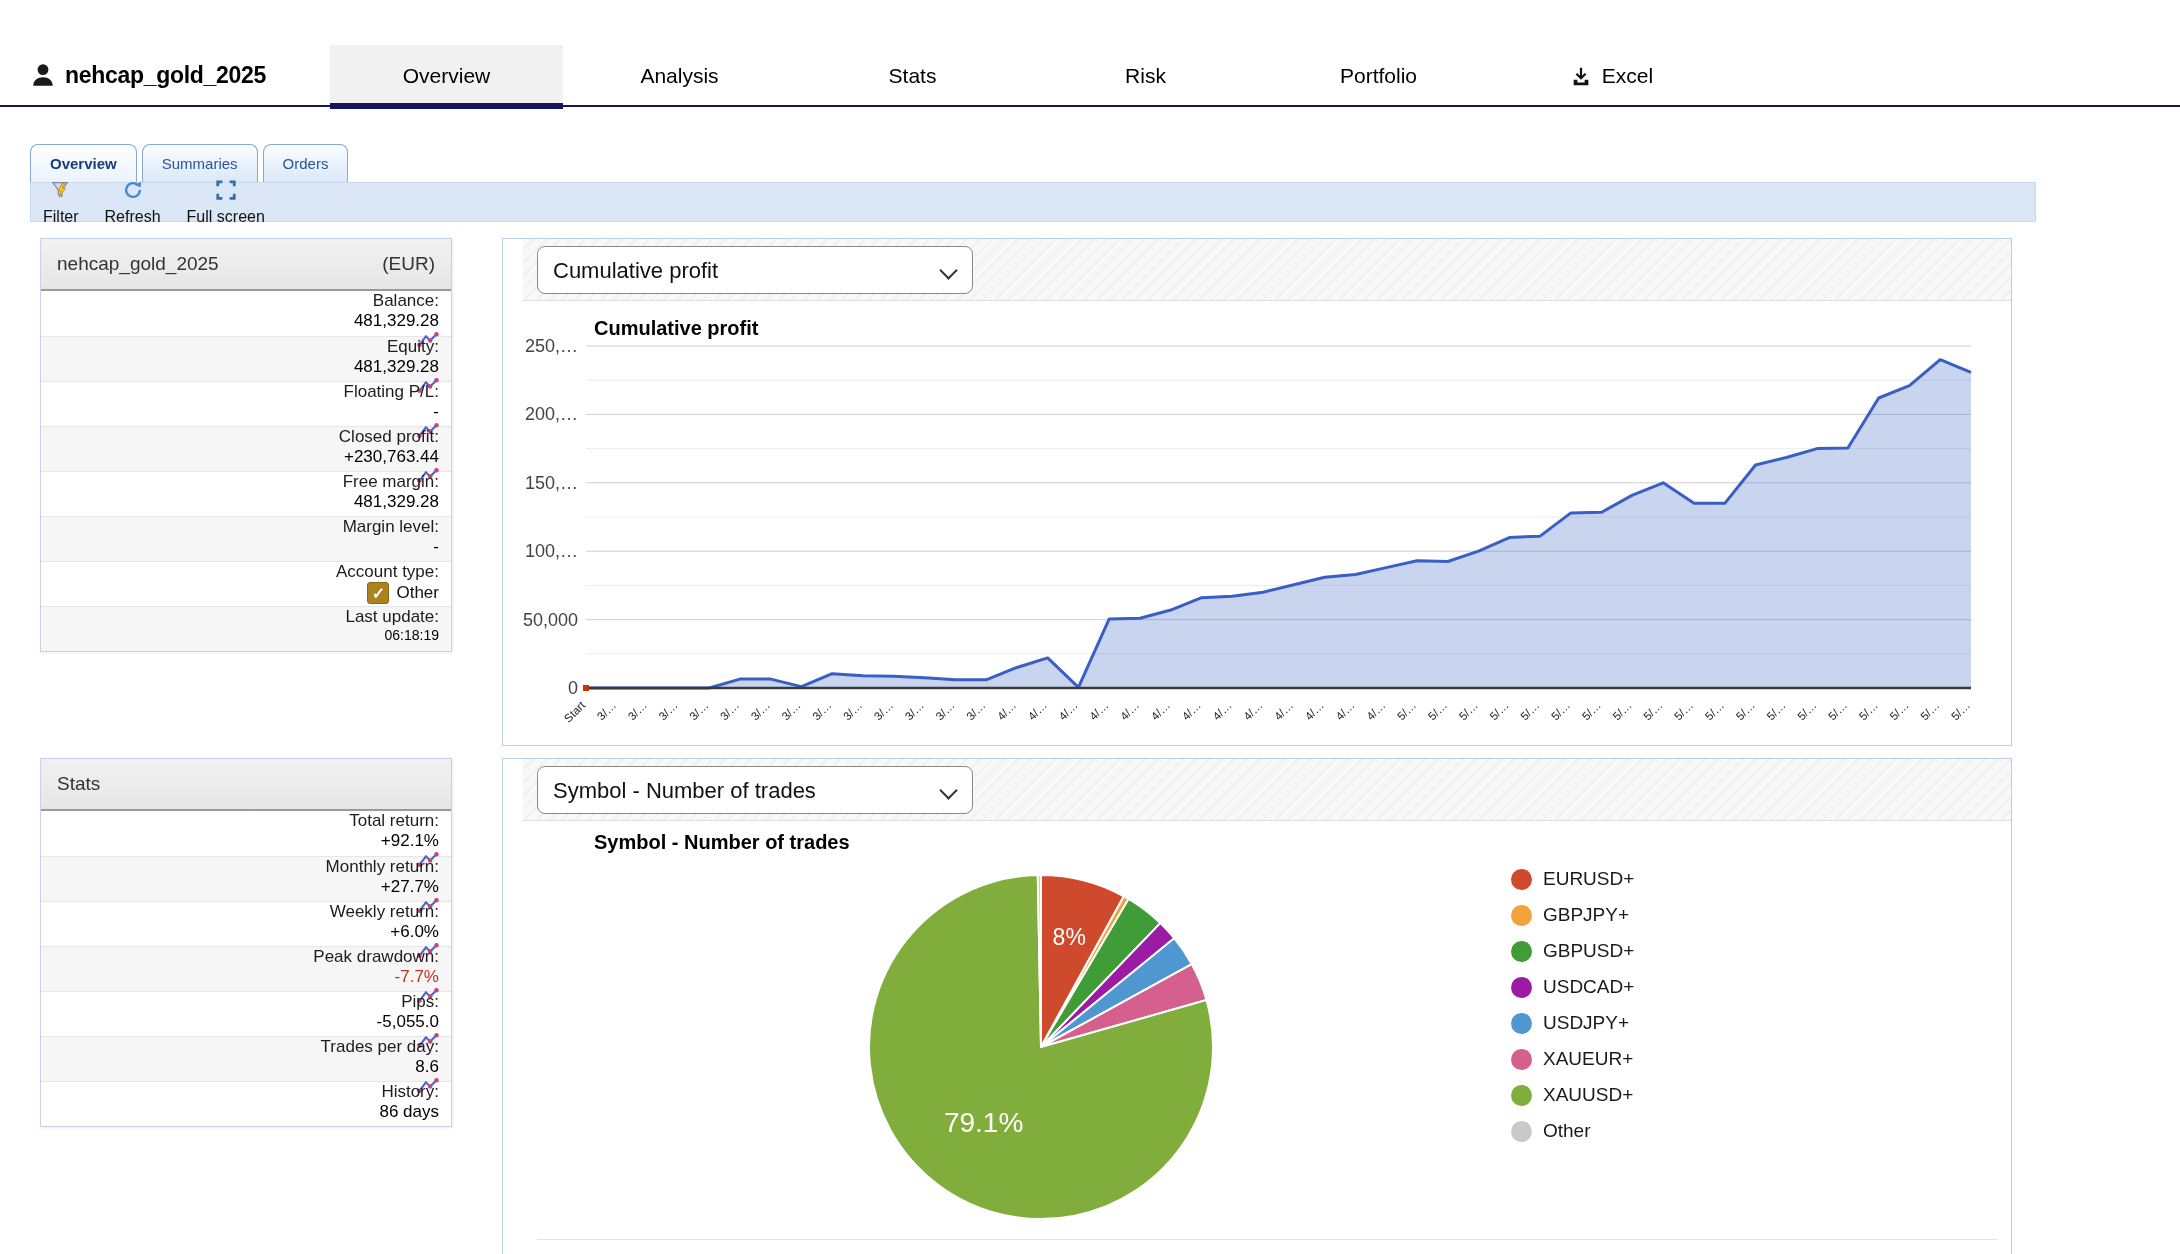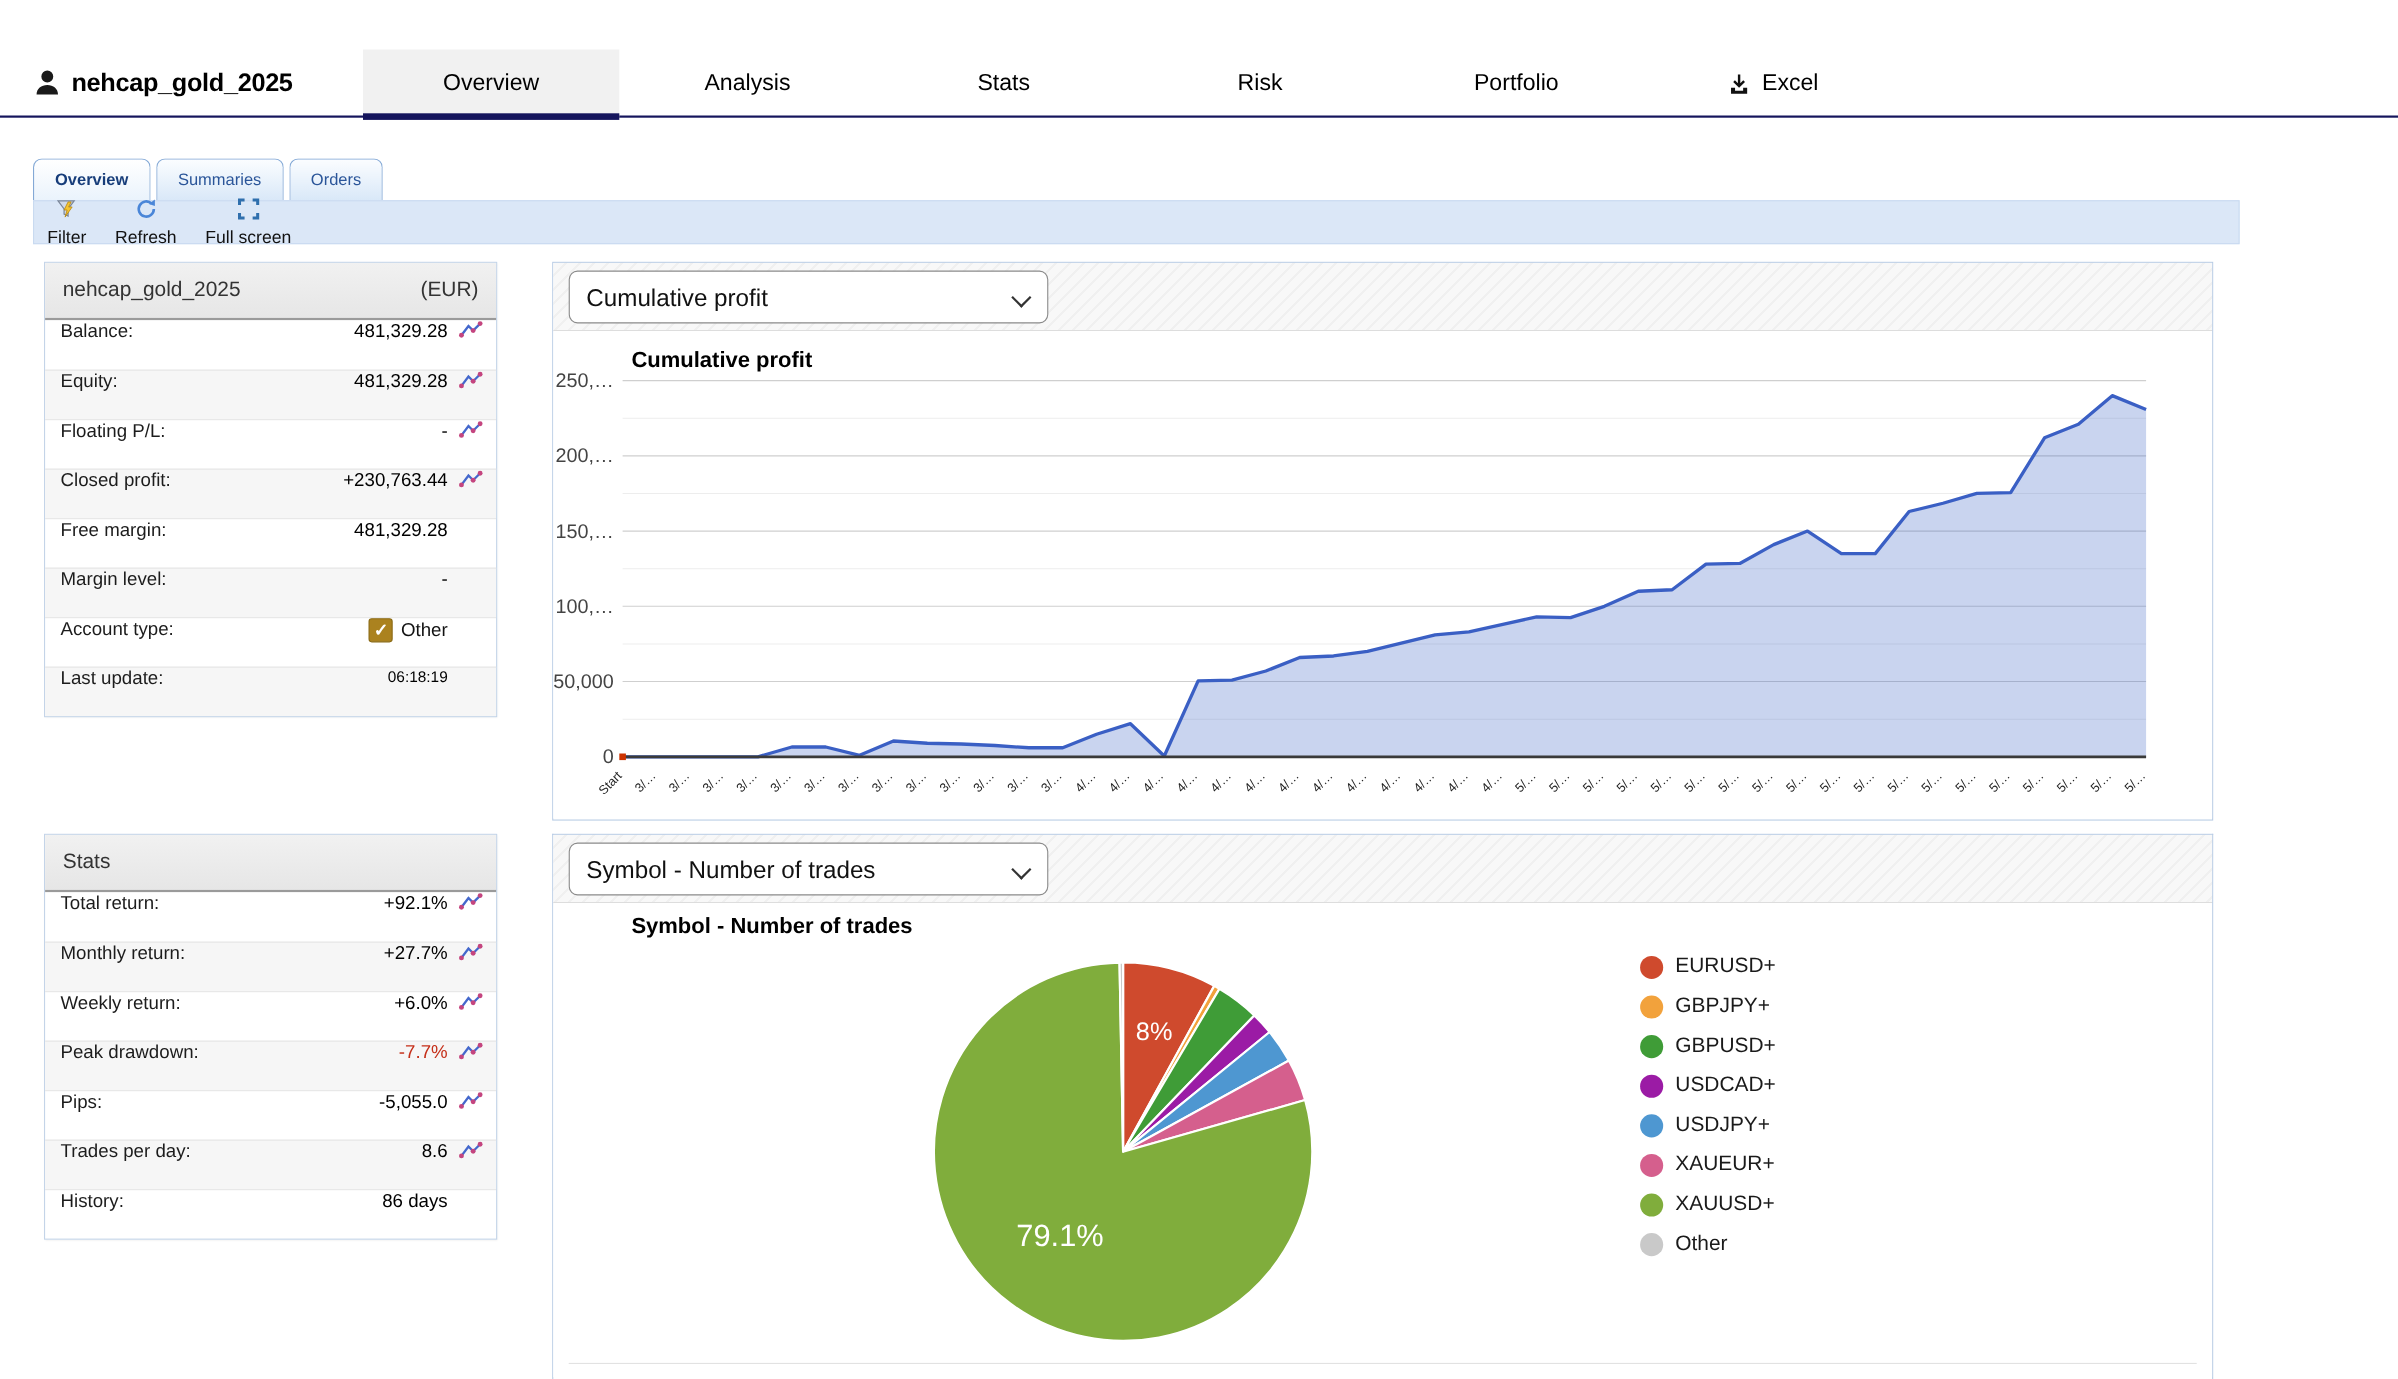--- a/index.html
+++ b/index.html
@@ -31,35 +31,35 @@
              border:1px solid #c9daf0; display:flex; align-items:center; padding-left:12px; gap:26px; }
   .tool-btn { display:flex; align-items:center; gap:7px; font-size:16px; color:#111; cursor:pointer;flex-direction:column; }
   .tool-btn svg { width:22px; height:22px; }
 
   
   .side-panel { position:absolute; left:40px; width:412px; background:#fff; border:1px solid #c4d4e8; box-shadow:1px 1px 2px rgba(0,0,0,0.08); }
   #account-panel { top:238px; }
   #stats-panel { top:758px; }
   .panel-header { height:52px; background:linear-gradient(#f1f1f1,#e6e6e6); border-bottom:2px solid #9a9a9a;
                   display:flex; align-items:center; justify-content:space-between; padding:0 16px; font-size:19px; color:#333; }
-  .panel-row { height:45px; display:flex; align-items:flex-start; padding:0 12px 0 14px; font-size:17px; border-top:1px solid #e6e6e6; }
+  .panel-row { height:45px; display:flex; align-items:flex-end; padding:0 12px 0 14px; font-size:17px; border-top:1px solid #e6e6e6;flex-direction:column; }
   .panel-row:nth-child(odd) { background:#f6f6f6; }
   .panel-row:nth-child(2) { border-top:none; }
   .row-label { color:#1c1c1c; }
   .row-value { margin-left:auto; color:#000; text-align:right; }
   .row-value.small { font-size:14px; }
   .row-value.neg { color:#c5301a; }
   .spark { width:22px; height:17px; margin-left:10px; flex:0 0 auto; cursor:pointer; }
   .spark-pad { width:32px; flex:0 0 auto; }
   .real-check { display:flex; align-items:center; gap:7px; margin-left:auto; }
   .checkbox-gold { width:22px; height:22px; background:#ab821f; border:1px solid #8a6a14; border-radius:3px;
                    color:#fff; font-size:16px; font-weight:bold; display:flex; align-items:center; justify-content:center; }
 
   
-  .chart-panel { position:absolute; left:502px; width:1510px; background:#fff; border:1px solid #b9cde5; }
+  .chart-panel { position:absolute; left:502px; width:1510px; background:#fff; border:1px solid #b9cde5;padding-left:20px; }
   #profit-panel { top:238px; height:508px; }
   #pie-panel { top:758px; height:496px; border-bottom:none; }
   .panel-strip { height:62px; background:repeating-linear-gradient(135deg,#f8f8f8 0 7px,#f0f0f0 7px 9px);
                  border-bottom:1px solid #ddd; position:relative; }
   .select-wrap { position:absolute; left:14px; top:7px; width:436px; height:48px; }
   .select-wrap select { width:100%; height:100%; font-family:"Liberation Sans",sans-serif; font-size:22px; color:#111;
                         padding:0 44px 0 15px; background:#fff; border:1px solid #8a8a8a; border-radius:8px;
                         appearance:none; -webkit-appearance:none; cursor:pointer; }
   .select-wrap::after { content:""; position:absolute; right:18px; top:18px; width:11px; height:11px;
                         border-right:2px solid #333; border-bottom:2px solid #333; transform:rotate(45deg); pointer-events:none; }

